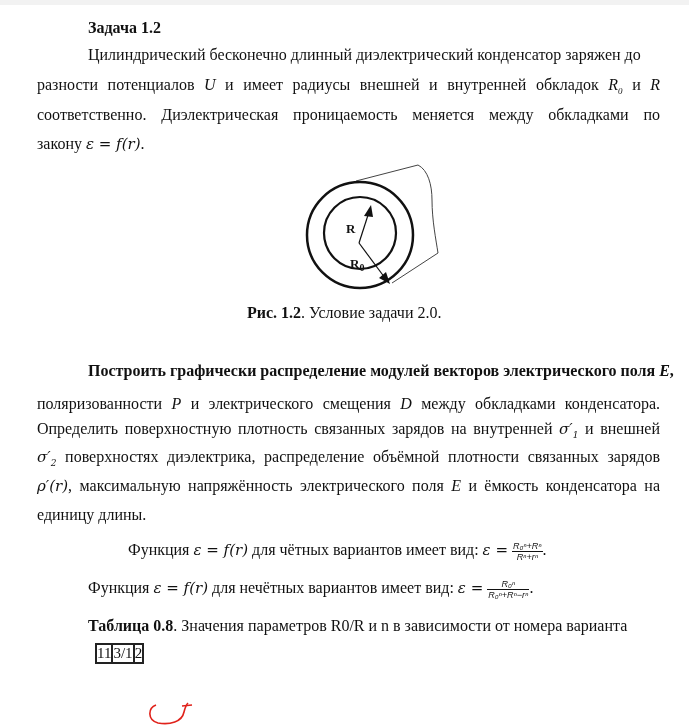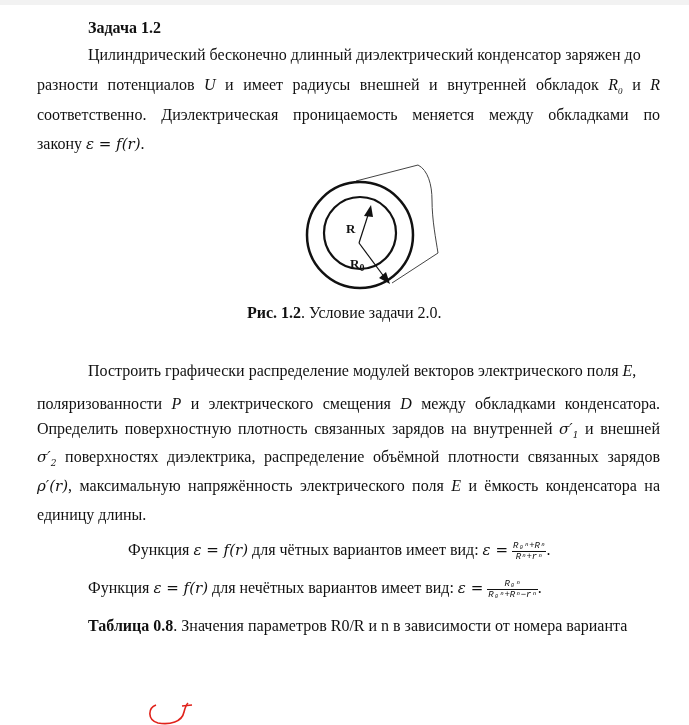--- a/index.html
+++ b/index.html
@@ -5,21 +5,21 @@
   html, body { margin: 0; padding: 0; background: #ffffff; }
   body { width: 689px; height: 725px; position: relative; overflow: hidden;
          font-family: "Liberation Serif", "DejaVu Serif", serif; color: #111; }
   .topbar { position: absolute; left: 0; top: 0; width: 689px; height: 5px; background: #f2f2f2; }
   .line { position: absolute; font-size: 16px; white-space: nowrap; line-height: 20px; }
   .just { position: absolute; font-size: 16px; line-height: 20px; text-align: justify; text-align-last: justify; white-space: nowrap; }
   .bold { font-weight: bold; }
   .it { font-style: italic; }
   .math { font-family: "DejaVu Serif", serif; font-style: italic; font-size: 15px; }
   .figure { position: absolute; left: 280px; top: 160px; width: 200px; height: 135px; }
-  .frac { display: inline-block; vertical-align: middle; text-align: center; font-family: Liberation Mono, monospace; font-style: italic; font-size: 9px; line-height: 10px; }
+  .frac { display: inline-block; vertical-align: middle; text-align: center; font-family: Liberation Sans, sans-serif; font-style: italic; font-size: 9px; line-height: 10px; }
   .frac .num { display: block; border-bottom: 1px solid #111; padding: 0 1px; }
   .frac .den { display: block; padding: 0 1px; }
   sub, sup { font-size: 9px; }
   table { position: absolute; left: 95px; top: 643px; border-collapse: collapse; font-size: 15px; }
   td, th { border: 2px solid #222; text-align: center; padding: 0; height: 17px; line-height: 17px; }
   th { font-weight: bold; }
   .c1 { width: 146px; } .c2 { width: 210px; } .c3 { width: 211px; }
   .annot { position: absolute; left: 146px; top: 700px; width: 50px; height: 25px; pointer-events: none; }
 </style>
 </head>
@@ -41,34 +41,39 @@
   <line x1="359" y1="243" x2="369" y2="212" stroke="#111" stroke-width="1.2"></line>
   <polygon points="371,205 364,216 373,217" fill="#111"></polygon>
   <line x1="359" y1="243" x2="385" y2="278" stroke="#111" stroke-width="1.2"></line>
   <polygon points="390,284 379,278 386,272" fill="#111"></polygon>
   <text x="346" y="233" font-family="Liberation Serif, serif" font-size="13" font-weight="bold" fill="#111">R</text>
   <text x="350" y="268" font-family="Liberation Serif, serif" font-size="13" font-weight="bold" fill="#111"><tspan>R</tspan><tspan font-size="10" dy="3">0</tspan></text>
 </svg>
 
 <div class="line" style="left:247px; top:303px;"><span class="bold">Рис. 1.2</span><span>. Условие задачи 2.0.</span></div>
 
-<div class="line" style="left:88px; top:361px;"><span>Построить графически распределение модулей векторов электрического поля </span><span class="it">E</span><span>,</span></div>
+<div class="line" style="left:88px; top:361px;font-weight:bold;"><span>Построить графически распределение модулей векторов электрического поля </span><span class="it">E</span><span>,</span></div>
 <div class="just" style="left:37px; top:394px; width:623px;"><span>поляризованности </span><span class="it">P</span><span> и электрического смещения </span><span class="it">D</span><span> между обкладками конденсатора.</span></div>
 <div class="just" style="left:37px; top:419px; width:623px;"><span>Определить поверхностную плотность связанных зарядов на внутренней </span><span class="math"><span>σ′</span><sub>1</sub></span><span> и внешней</span></div>
 <div class="just" style="left:37px; top:447px; width:623px;"><span class="math"><span>σ′</span><sub>2</sub></span><span> поверхностях диэлектрика, распределение объёмной плотности связанных зарядов</span></div>
 <div class="just" style="left:37px; top:476px; width:623px;"><span class="math">ρ′(r)</span><span>, максимальную напряжённость электрического поля </span><span class="it">E</span><span> и ёмкость конденсатора на</span></div>
 <div class="line" style="left:37px; top:505px;">единицу длины.</div>
 
 <div class="line" style="left:88px; top:540px;margin-left:40px;"><span>Функция </span><span class="math">ε = f(r)</span><span> для чётных вариантов имеет вид: </span><span class="math">ε =</span> <span class="frac"><span class="num">R₀ⁿ+Rⁿ</span><span class="den">Rⁿ+rⁿ</span></span><span>.</span></div>
 
 <div class="line" style="left:88px; top:578px;"><span>Функция </span><span class="math">ε = f(r)</span><span> для нечётных вариантов имеет вид: </span><span class="math">ε =</span> <span class="frac"><span class="num">R₀ⁿ</span><span class="den">R₀ⁿ+Rⁿ−rⁿ</span></span><span>.</span></div>
 
 <div class="line" style="left:88px; top:616px;"><span class="bold">Таблица 0.8</span><span>. Значения параметров R0/R и n в зависимости от номера варианта</span></div>
 
 <table>
   <tbody>
+  <tr>
+    <td>11</td>
+    <td>3/1</td>
+    <td>2</td>
+  </tr>
 </tbody>
   </table>
 
 <svg class="annot" viewBox="0 0 50 25">
   <path d="M10,5 C2,8 1,20 12,23 C24,25 36,22 38,12 C39,8 40,5 42,3" fill="none" stroke="#e0221b" stroke-width="1.6"></path>
   <path d="M36,6 L46,5" fill="none" stroke="#e0221b" stroke-width="1.6"></path>
 </svg>
 
 </body></html>

